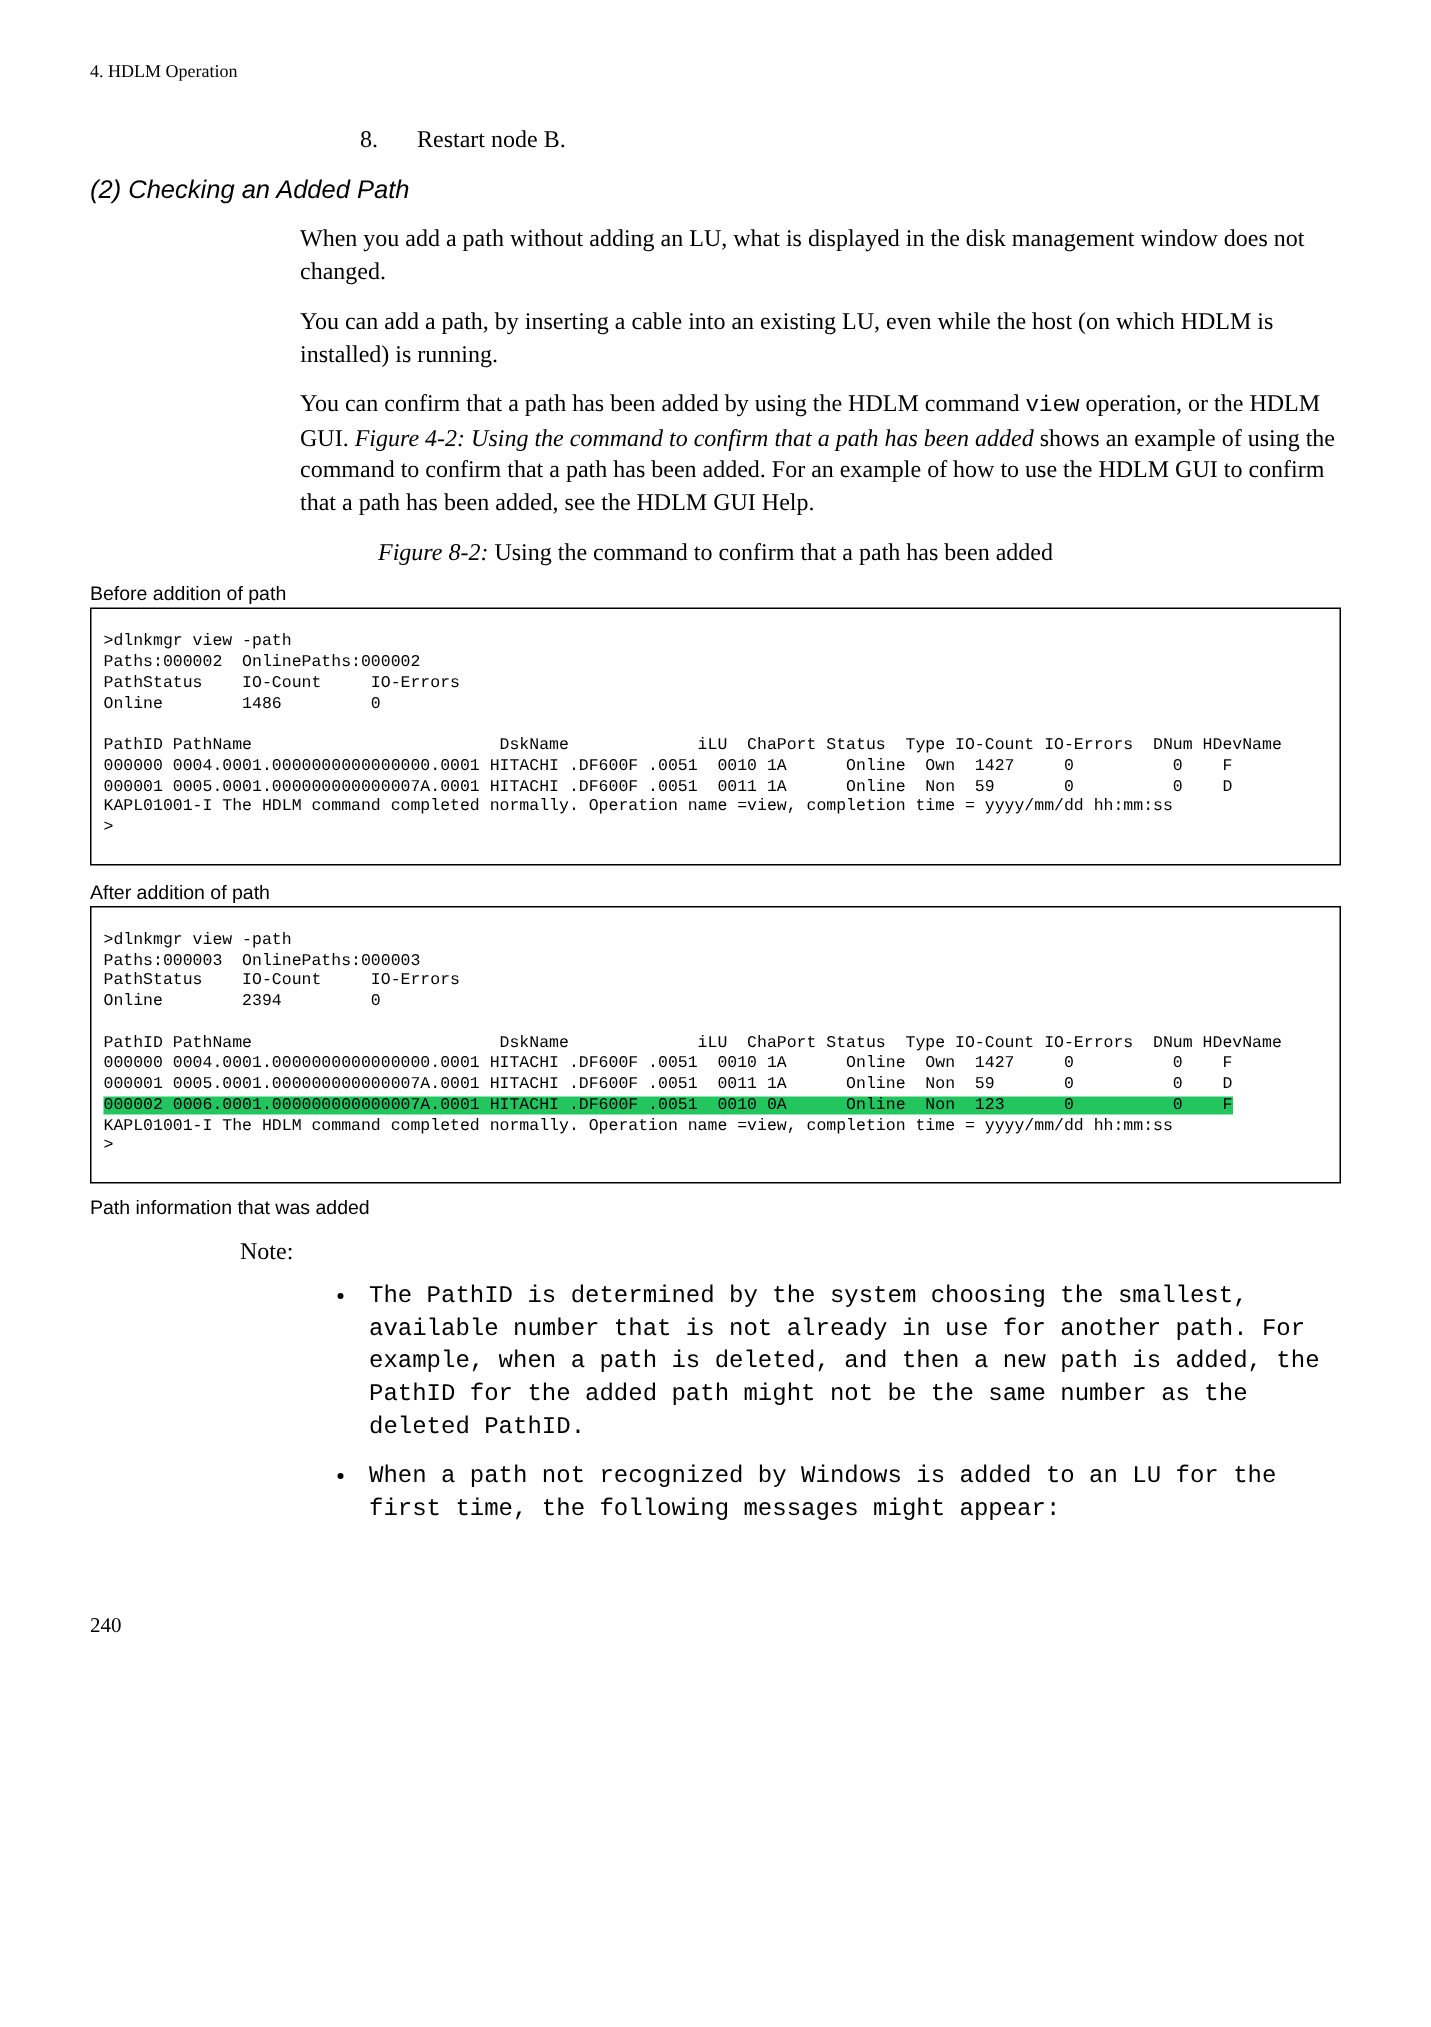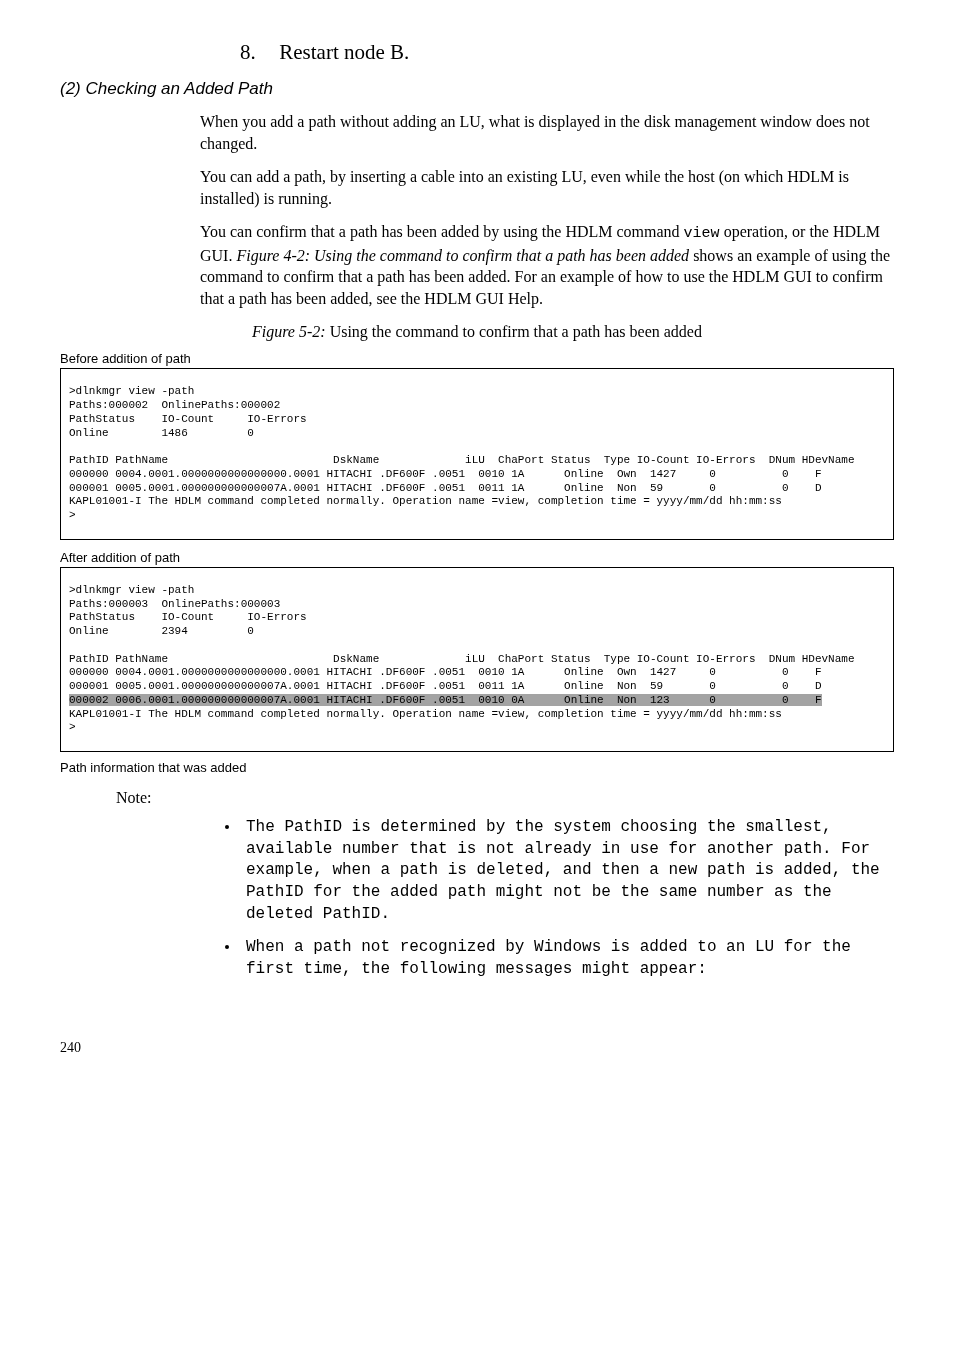--- a/index.html
+++ b/index.html
@@ -13,21 +13,21 @@
   }
   .page {
     padding: 40px 60px 40px 60px;
   }
   .hdr {
     font-size: 12px;
     margin-bottom: 30px;
   }
   .step {
     margin-left: 180px;
-    font-size: 21px;
+    font-size: 16px;
     margin-bottom: 14px;
   }
   .step-num { display: inline-block; width: 34px; }
   .h2 {
     font-family: Arial, Helvetica, sans-serif;
     font-weight: normal;
     font-style: italic;
     font-size: 17px;
     margin: 8px 0 12px 0;
   }
@@ -57,30 +57,30 @@
     border: 1px solid #000;
     font-family: "Courier New", monospace;
     font-size: 11px;
     line-height: 1.25;
     padding: 16px 8px;
     white-space: pre;
     overflow: hidden;
     margin-bottom: 6px;
   }
   .hl {
-    background: #a3a3a3;
+    background: #22c55e;
     display: inline;
   }
   .path-info-label {
     font-family: Arial, Helvetica, sans-serif;
     font-size: 13px;
     margin: 8px 0 14px 0;
   }
   .note-label {
-    margin-left: 56px;
+    margin-left: 100px;
     font-size: 16px;
     margin-bottom: 10px;
   }
   ul.bullets {
     margin: 0 0 0 180px;
     padding: 0;
     list-style: disc;
     font-size: 16px;
   }
   ul.bullets li {
@@ -95,38 +95,39 @@
   }
   .term-wrap {
     margin-left: 0px;
   }
 </style>
 </head>
 <body>
 
 <div class="page">
 
+  <div class="hdr">4. HDLM Operation</div>
 
   <div class="step">
     <span class="step-num">8.</span>
     <span>Restart node B.</span>
   </div>
 
   <div class="h2">(2) Checking an Added Path</div>
 
   <div class="para">When you add a path without adding an LU, what is displayed in the disk management window does not changed.</div>
 
   <div class="para">You can add a path, by inserting a cable into an existing LU, even while the host (on which HDLM is installed) is running.</div>
 
   <div class="para">
     <span>You can confirm that a path has been added by using the HDLM command </span><span class="mono-inline">view</span><span> operation, or the HDLM GUI. </span><i>Figure  4-2:  Using the command to confirm that a path has been added</i><span> shows an example of using the command to confirm that a path has been added. For an example of how to use the HDLM GUI to confirm that a path has been added, see the HDLM GUI Help.</span>
   </div>
 
   <div class="fig-caption">
-    <span class="ital">Figure  5-2:  </span><span>Using the command to confirm that a path has been added</span>
+    <span class="ital">Figure  8-2:  </span><span>Using the command to confirm that a path has been added</span>
   </div>
 
   <div class="term-wrap">
     <div class="block-label">Before addition of path</div>
     <div class="term-box"><span>&gt;dlnkmgr view -path</span>
 <span>Paths:000002  OnlinePaths:000002</span>
 <span>PathStatus    IO-Count     IO-Errors</span>
 <span>Online        1486         0</span>
 <span></span>
 <span>PathID PathName                         DskName             iLU  ChaPort Status  Type IO-Count IO-Errors  DNum HDevName</span>

